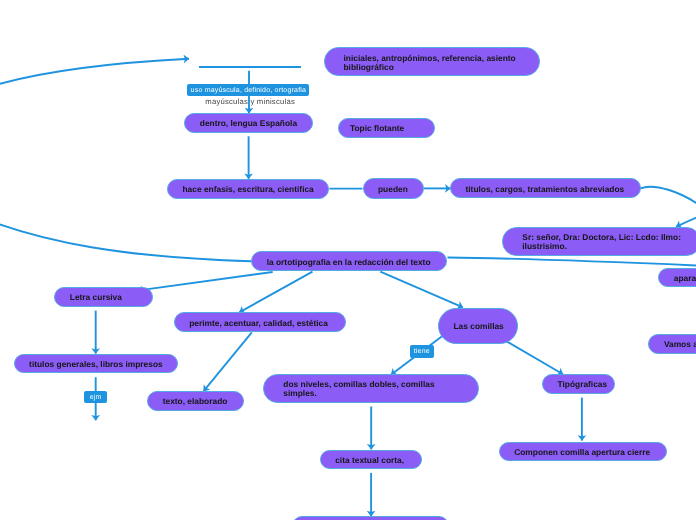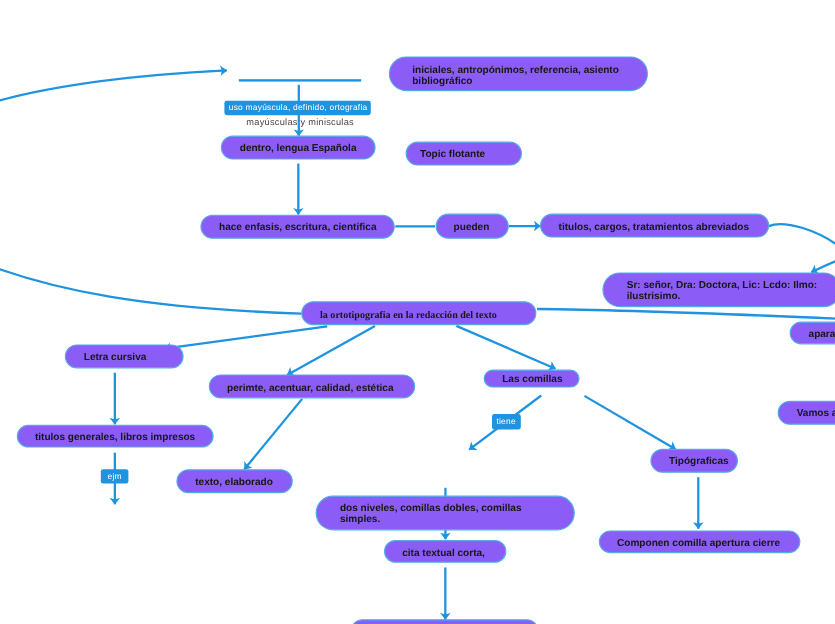--- a/index.html
+++ b/index.html
@@ -84,53 +84,53 @@
   </div>
 
   <div class="node" style="left:450px;top:178.2px;width:190.5px;height:20.1px;">
     <span>titulos, cargos, tratamientos abreviados</span>
   </div>
 
   <div class="node wrap" style="left:502.3px;top:226.5px;width:199px;height:29.3px;">
     <span>Sr: señor, Dra: Doctora, Lic: Lcdo: Ilmo: ilustrisimo.</span>
   </div>
 
-  <div class="node" style="left:251.2px;top:251.2px;width:196.3px;height:20.2px;font-family:Liberation Serif, serif;">
+  <div class="node" style="left:251.2px;top:251.2px;width:196.3px;height:20.2px;">
     <span>la ortotipografia en la redacción del texto</span>
   </div>
 
   <div class="node" style="left:658.3px;top:268.3px;width:120px;height:18.9px;">
     <span>aparat</span>
   </div>
 
   <div class="node" style="left:54.3px;top:286.9px;width:99px;height:19.7px;">
     <span>Letra cursiva</span>
   </div>
 
   <div class="node" style="left:173.7px;top:312.1px;width:172.2px;height:20.3px;">
     <span>perimte, acentuar, calidad, estética</span>
   </div>
 
-  <div class="node" style="left:403px;top:307.6px;width:80px;height:15px;">
+  <div class="node" style="left:438px;top:307.6px;width:80px;height:36px;">
     <span>Las comillas</span>
   </div>
 
   <div class="node" style="left:648.4px;top:334.1px;width:120px;height:20px;">
     <span>Vamos a</span>
   </div>
 
   <div class="node" style="left:13.6px;top:353.5px;width:164px;height:19.9px;">
     <span>titulos generales, libros impresos</span>
   </div>
 
   <div class="node" style="left:147.2px;top:390.5px;width:97.1px;height:20px;">
     <span>texto, elaborado</span>
   </div>
 
-  <div class="node wrap" style="left:263.3px;top:373.7px;width:215.9px;height:29.3px;margin-top:39px;">
+  <div class="node wrap" style="left:263.3px;top:373.7px;width:215.9px;height:29.3px;">
     <span>dos niveles, comillas dobles, comillas simples.</span>
   </div>
 
   <div class="node" style="left:542px;top:374.3px;width:73px;height:19.7px;">
     <span>Tipógraficas</span>
   </div>
 
 
   <div class="node" style="left:319.7px;top:449.7px;width:102.8px;height:19.6px;">
     <span>cita textual corta,</span>

